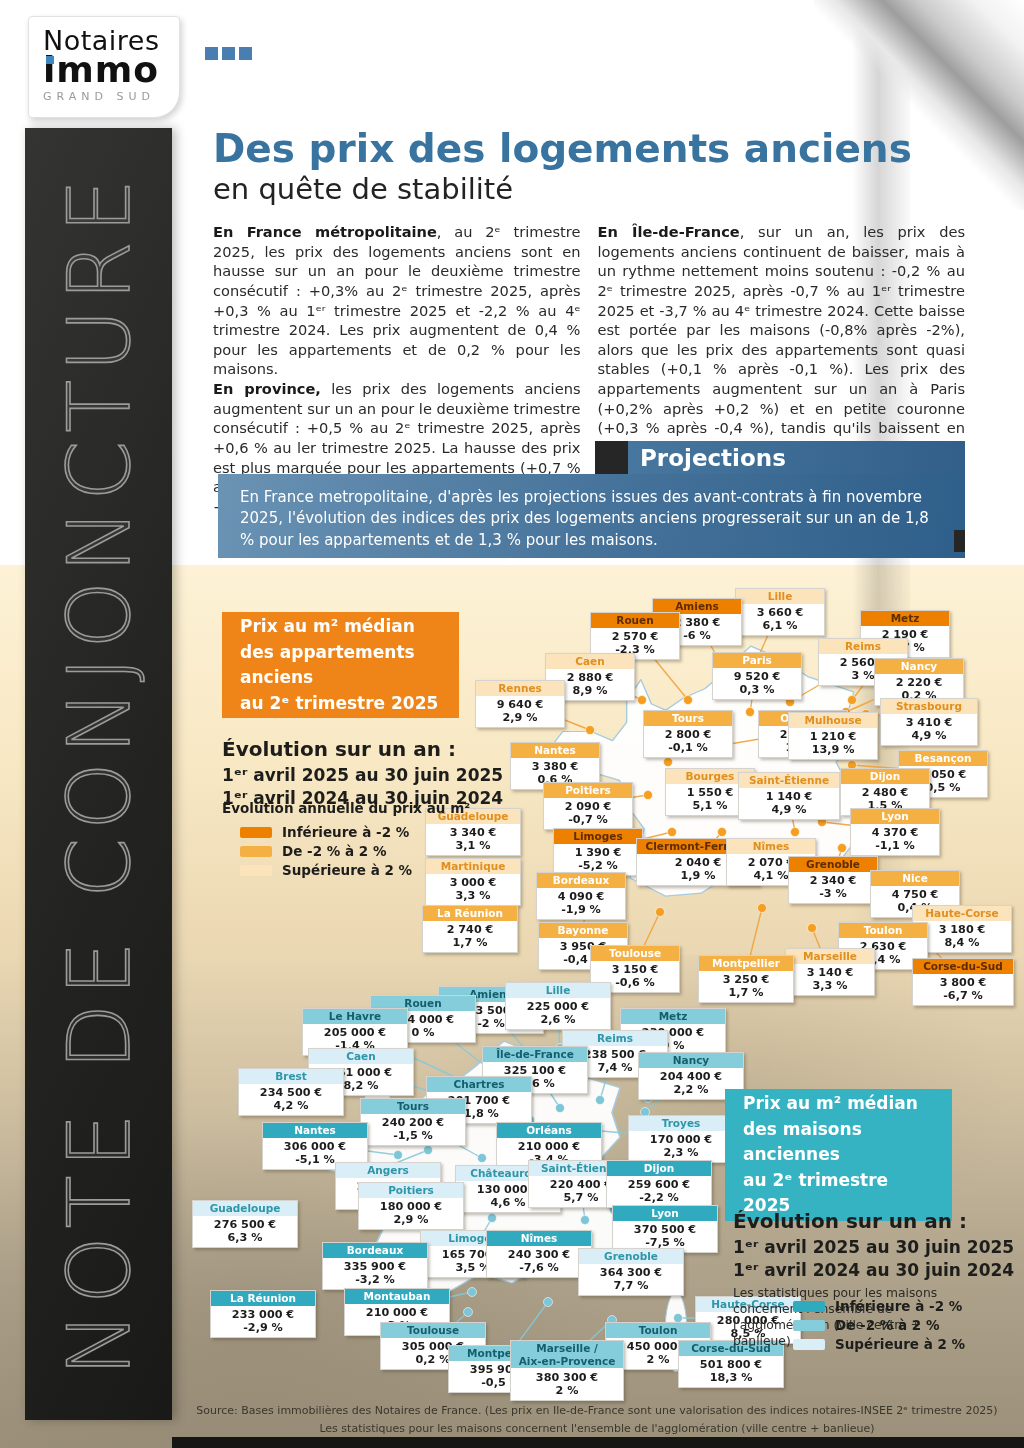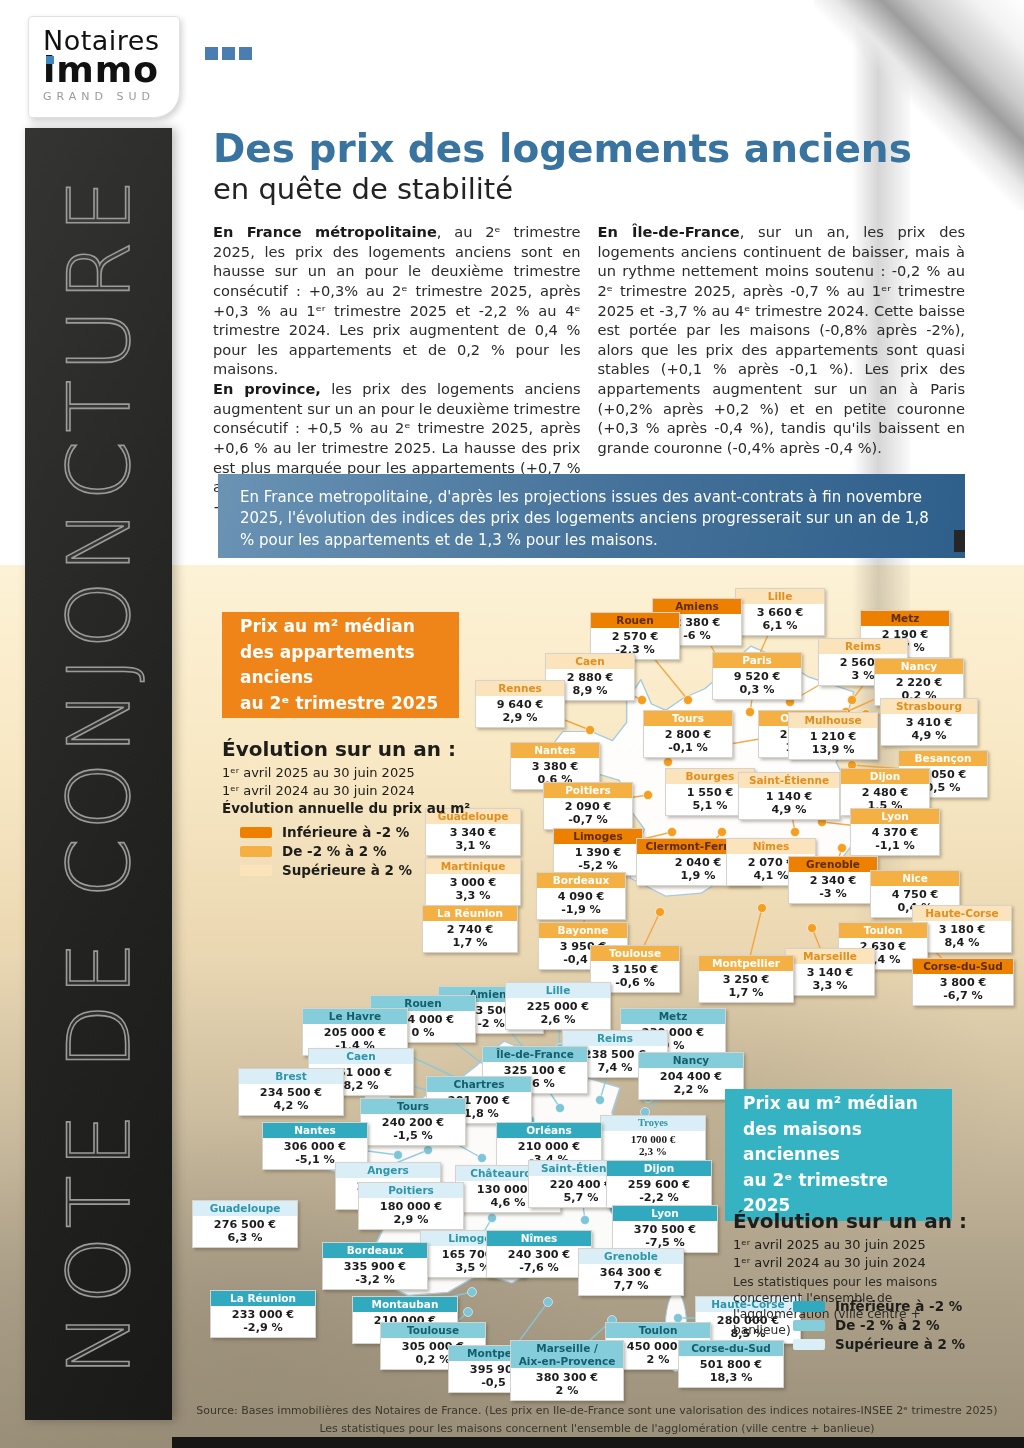--- a/index.html
+++ b/index.html
@@ -63,21 +63,21 @@
 
   
   .panel{position:absolute;z-index:6;color:#fff;font-weight:700;font-size:17px;line-height:1.5;
     padding:2px 18px;box-sizing:border-box;}
   .panel-apartments{left:222px;top:612px;width:237px;background:#ef8519;}
   .panel-houses{left:725px;top:1089px;width:227px;background:#36b3c3;}
   .evo-block{position:absolute;z-index:6;color:#1d1d1b;}
   .evo-apartments{left:222px;top:737px;}
   .evo-houses{left:733px;top:1209px;}
   .evo-title{font-size:20px;font-weight:800;margin-bottom:3px;}
-  .evo-date{font-size:13px;font-weight:400;line-height:1.35;}
+  .evo-date{font-size:17px;font-weight:700;line-height:1.35;}
   .evo-note{font-size:12.3px;font-weight:400;line-height:1.3;margin-top:4px;color:#2b2b28;width:230px;}
   .legend-block{position:absolute;z-index:6;color:#1d1d1b;}
   .legend-apartments{left:222px;top:800px;}
   .legend-houses{left:775px;top:1295px;}
   .legend-title{font-size:13.5px;font-weight:800;margin-bottom:8px;}
   .legend-row{display:flex;align-items:center;margin:3px 0;font-size:13.5px;font-weight:800;}
   .legend-row .swatch{display:inline-block;width:32px;height:11px;border-radius:2px;margin-right:10px;margin-left:18px;}
 
   
   #map-svg{position:absolute;left:0;top:0;z-index:2;pointer-events:none;}
@@ -286,20 +286,26 @@
   <div class="intro-cols">
     <div class="intro-col">
       <p><b>En France métropolitaine</b><span>, au 2ᵉ trimestre 2025, les prix des logements anciens sont en hausse sur un an pour le deuxième trimestre consécutif : +0,3% au 2ᵉ trimestre 2025, après +0,3 % au 1ᵉʳ trimestre 2025 et -2,2 % au 4ᵉ trimestre 2024. Les prix augmentent de 0,4 % pour les appartements et de 0,2 % pour les maisons.</span></p>
       <p><b>En province,</b><span> les prix des logements anciens augmentent sur un an pour le deuxième trimestre consécutif : +0,5 % au 2ᵉ trimestre 2025, après +0,6 % au ler trimestre 2025. La hausse des prix est plus marquée pour les appartements (+0,7 % après + 1%) que pour les maisons (+0,4 % après +0,4 %).</span></p>
     </div>
     <div class="intro-col">
       <p><b>En Île-de-France</b><span>, sur un an, les prix des logements anciens continuent de baisser, mais à un rythme nettement moins soutenu : -0,2 % au 2ᵉ trimestre 2025, après -0,7 % au 1ᵉʳ trimestre 2025 et -3,7 % au 4ᵉ trimestre 2024. Cette baisse est portée par les maisons (-0,8% après -2%), alors que les prix des appartements sont quasi stables (+0,1 % après -0,1 %). Les prix des appartements augmentent sur un an à Paris (+0,2% après +0,2 %) et en petite couronne (+0,3 % après -0,4 %), tandis qu'ils baissent en grande couronne (-0,4% après -0,4 %).</span></p>
     </div>
   </div>
 
+  <div class="proj-bar">
+    <div class="proj-square"></div>
+    <div class="proj-titlebg">
+        <span class="proj-title">Projections</span>
+      </div>
+  </div>
   <div class="proj-body">
     <span>En France metropolitaine, d'après les projections issues des avant-contrats à fin novembre 2025, l'évolution des indices des prix des logements anciens progresserait sur un an de 1,8 % pour les appartements et de 1,3 % pour les maisons.</span>
     <span class="accent"></span>
   </div>
 
   <div class="panel panel-apartments">
     <div>Prix au m² médian</div>
     <div>des appartements anciens</div>
     <div>au 2ᵉ trimestre 2025</div>
   </div>
@@ -589,21 +595,21 @@
     <div class="city-label m2 tier-mid" style="left: 426px; top: 1076px; width: 104px;">
       <div class="city-name">Chartres</div>
       <div class="city-price">201 700 €</div>
       <div class="city-pct">-1,8 %</div>
     </div>
     <div class="city-label m2 tier-mid" style="left: 360px; top: 1098px; width: 104px;">
       <div class="city-name">Tours</div>
       <div class="city-price">240 200 €</div>
       <div class="city-pct">-1,5 %</div>
     </div>
-    <div class="city-label m2 tier-high" style="left: 600px; top: 1115px; width: 104px; font-family: Liberation Serif, serif;">
+    <div class="city-label m2 tier-high" style="left: 628px; top: 1115px; width: 104px;">
       <div class="city-name">Troyes</div>
       <div class="city-price">170 000 €</div>
       <div class="city-pct">2,3 %</div>
     </div>
     <div class="city-label m2 tier-low" style="left: 262px; top: 1122px; width: 104px;">
       <div class="city-name">Nantes</div>
       <div class="city-price">306 000 €</div>
       <div class="city-pct">-5,1 %</div>
     </div>
     <div class="city-label m2 tier-low" style="left: 496px; top: 1122px; width: 104px;">
@@ -664,21 +670,21 @@
     <div class="city-label m2 tier-high" style="left: 578px; top: 1248px; width: 104px;">
       <div class="city-name">Grenoble</div>
       <div class="city-price">364 300 €</div>
       <div class="city-pct">7,7 %</div>
     </div>
     <div class="city-label m2 tier-low" style="left: 210px; top: 1290px; width: 104px;">
       <div class="city-name">La Réunion</div>
       <div class="city-price">233 000 €</div>
       <div class="city-pct">-2,9 %</div>
     </div>
-    <div class="city-label m2 tier-low" style="left: 352px; top: 1288px; width: 104px; margin-top: 8px;">
+    <div class="city-label m2 tier-low" style="left: 344px; top: 1288px; width: 104px;">
       <div class="city-name">Montauban</div>
       <div class="city-price">210 000 €</div>
       <div class="city-pct">-3 %</div>
     </div>
     <div class="city-label m2 tier-high" style="left: 695px; top: 1296px; width: 104px;">
       <div class="city-name">Haute-Corse</div>
       <div class="city-price">280 000 €</div>
       <div class="city-pct">8,5 %</div>
     </div>
     <div class="city-label m2 tier-mid" style="left: 380px; top: 1322px; width: 104px;">

